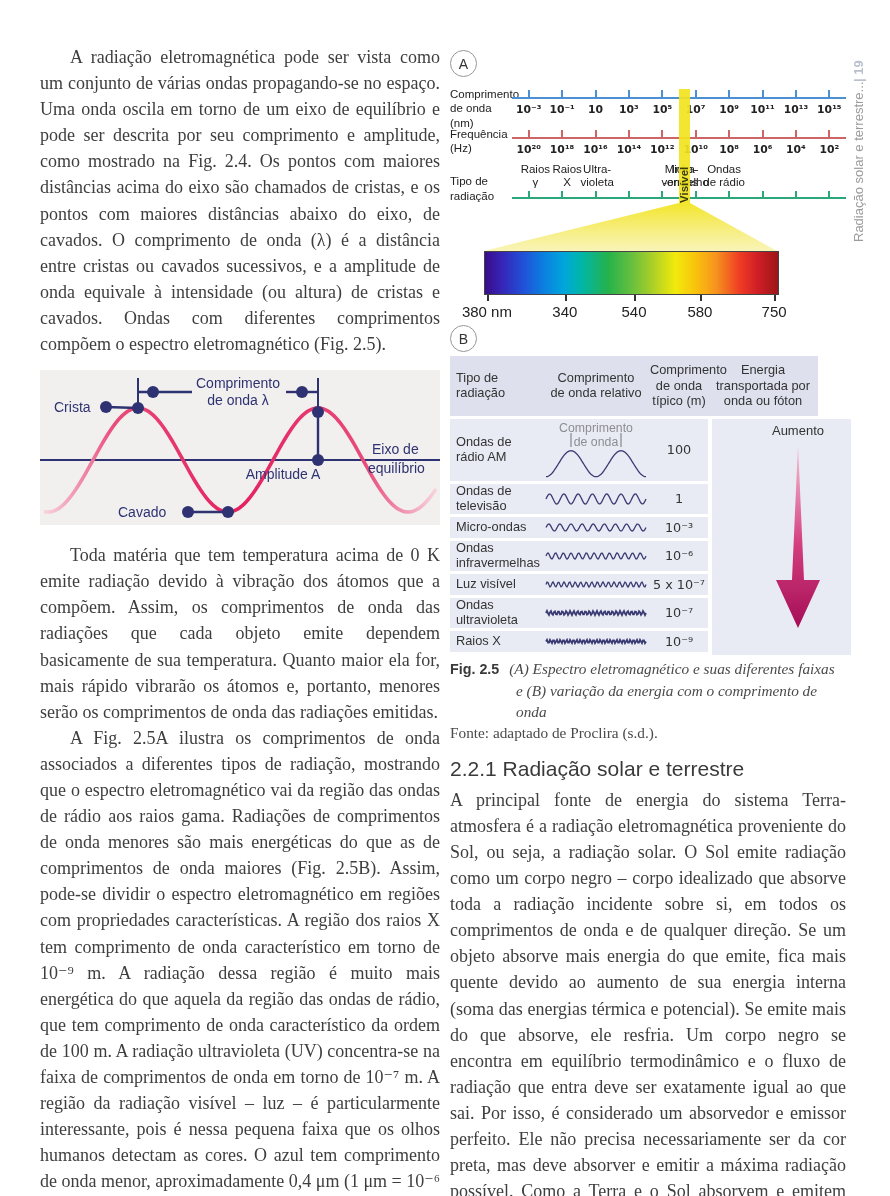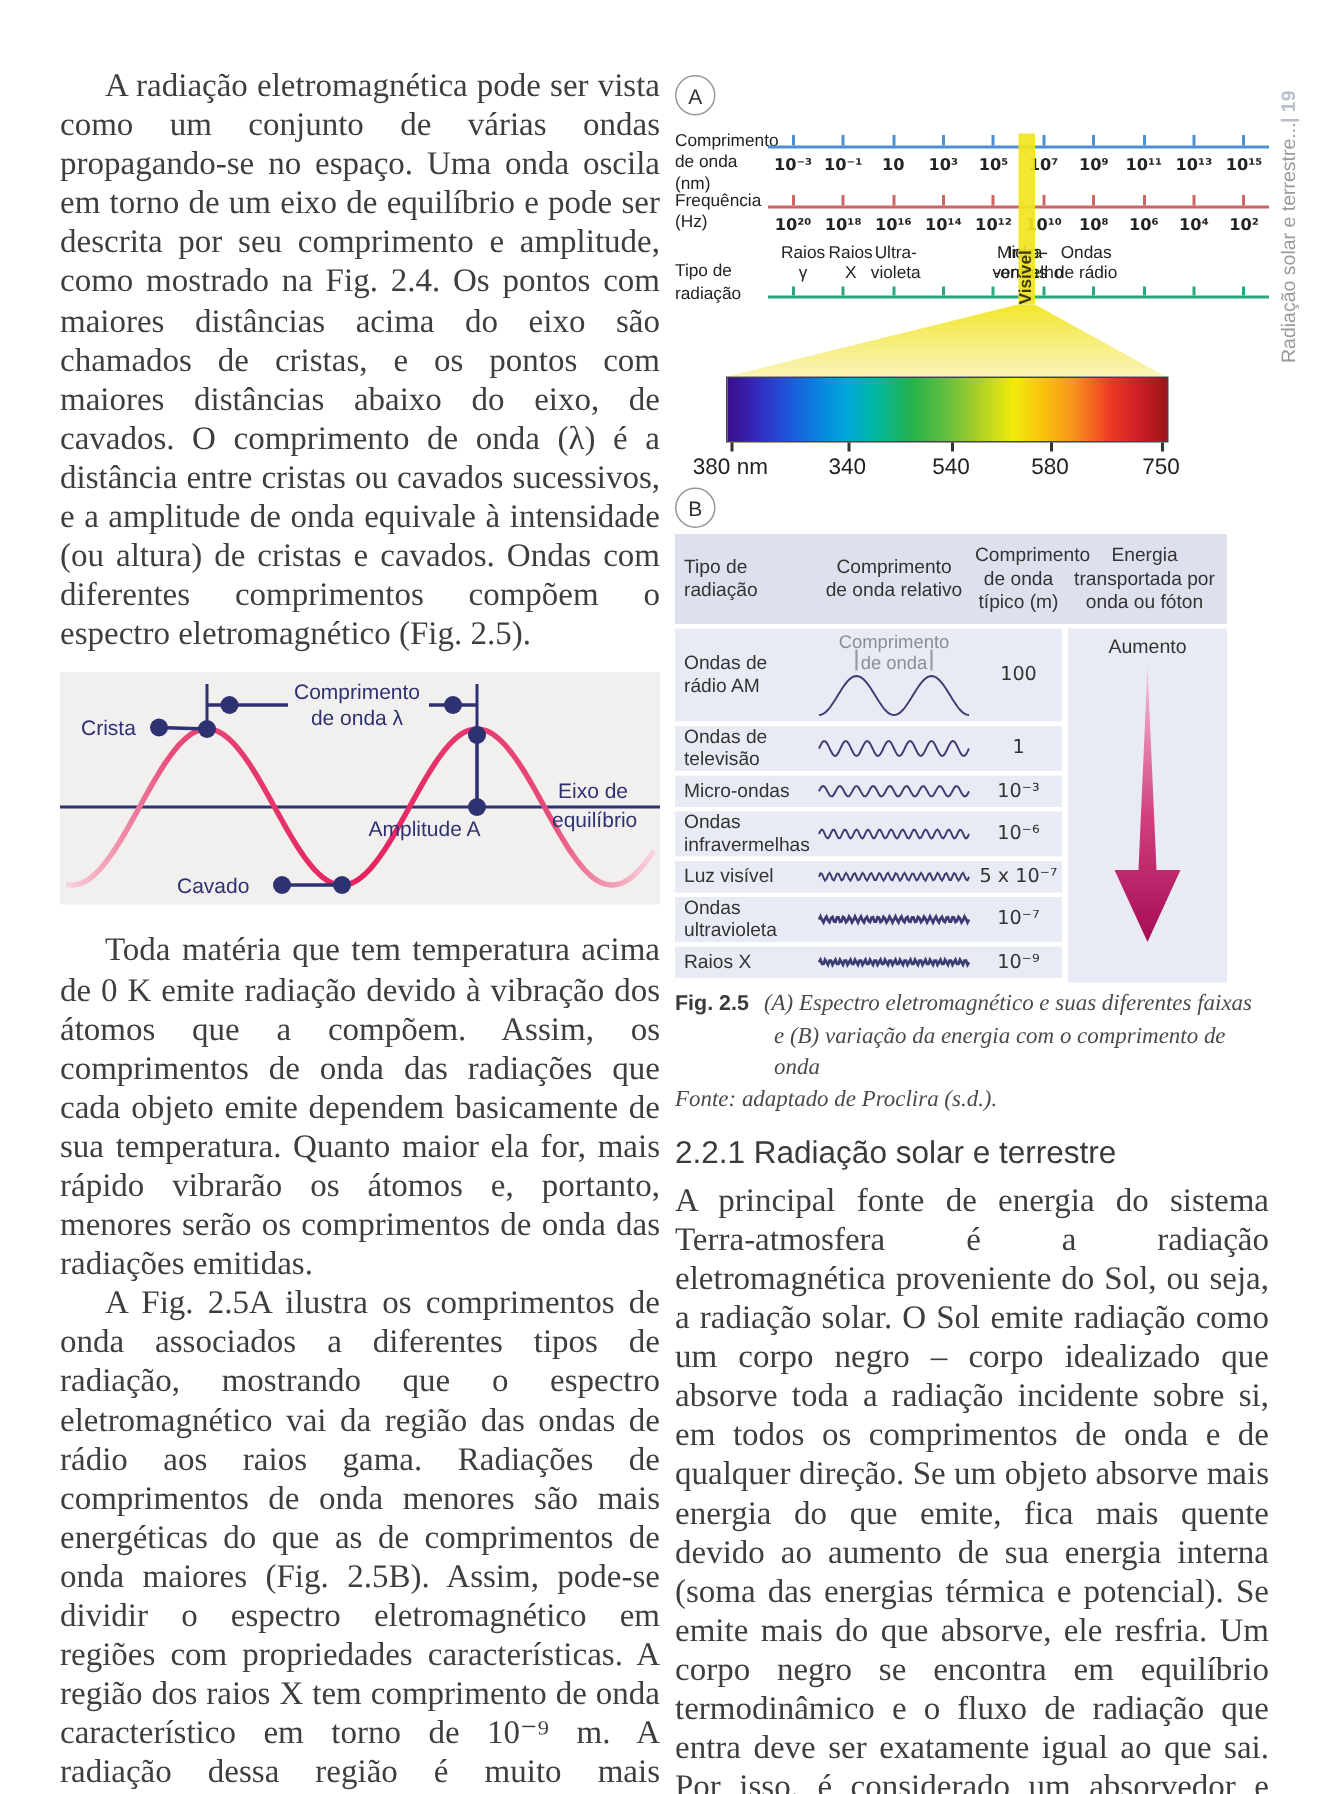--- a/index.html
+++ b/index.html
@@ -1,30 +1,30 @@
 <!DOCTYPE html>
 <html lang="pt"><head>
 <meta charset="utf-8">
 <style>
   html,body{margin:0;padding:0;background:#fff;}
   .page{position:relative;width:890px;height:1196px;background:#ffffff;overflow:hidden;
         font-family:"Liberation Serif","DejaVu Serif",serif;color:#3d3d3d;}
   
   .col-left{position:absolute;left:40px;top:44px;width:400px;}
   .col-right{position:absolute;left:450px;top:50px;width:396px;}
-  p.body{margin:0;font-size:22px;line-height:26.1px;text-align:justify;color:#3e3e3e;}
+  p.body{margin:0;font-size:18px;line-height:26.1px;text-align:justify;color:#3e3e3e;}
   p.body.indent{text-indent:30px;}
   
   .fig24-box{margin-top:13px;background:#f1f0ee;width:400px;height:155px;}
   .caption{margin-top:9px;font-size:15.3px;color:#4a4a4a;}
   .cap-tag{font-family:"Liberation Sans","DejaVu Sans",sans-serif;font-weight:bold;font-style:normal;
            font-size:14.3px;color:#3a3a3a;margin-right:10px;}
   .cap-text{font-style:italic;}
   .cap-line2{font-style:italic;margin-left:66px;line-height:21px;}
-  .cap-source{font-style:italic;line-height:21px;}
+  .cap-source{line-height:21px;}
   
   .badge{width:25px;height:25px;border:1.5px solid #979797;border-radius:50%;
          font-family:"Liberation Sans",sans-serif;font-size:14px;color:#333;
          display:flex;align-items:center;justify-content:center;background:#fff;}
   .figA{position:relative;height:234px;margin-top:6px;}
   .axis-row{position:absolute;left:0;width:396px;height:38px;}
   .axis-label{position:absolute;left:0;top:2px;width:60px;font-family:"Liberation Sans",sans-serif;
               font-size:11.5px;line-height:1.25;color:#222;white-space:pre-line;}
   .axis-area{position:absolute;left:62px;top:0;width:334px;height:38px;}
   .axis-line{position:absolute;left:0;right:0;top:12px;height:2px;}
@@ -63,21 +63,21 @@
   .tb-header .h1{text-align:left;padding-left:6px;}
   .tb-body{display:flex;margin-top:3px;}
   .tb-rows{width:258px;}
   .tb-row{display:grid;grid-template-columns:92px 108px 58px;background:#e9ebf4;
           margin-bottom:3px;align-items:center;position:relative;}
   .tb-name{font-size:12.8px;line-height:1.15;color:#333;padding-left:6px;white-space:pre-line;}
   .tb-val{font-size:12.8px;color:#333;text-align:center;font-family:"DejaVu Sans",sans-serif;}
   .tb-wave{display:flex;align-items:flex-end;justify-content:center;height:100%;position:relative;}
   .wave-note{position:absolute;top:2px;left:0;width:100%;text-align:center;color:#8d8d94;
              font-size:12.3px;line-height:1.15;white-space:pre-line;z-index:2;}
-  .arrow-panel{width:106px;margin-left:4px;background:#e9ebf4;position:relative;}
+  .arrow-panel{width:106px;margin-left:4px;background:#e9ebf4;position:relative;padding-left:33px;}
   .arrow-label{text-align:center;font-size:13px;color:#333;padding-top:4px;}
   
   .heading{font-family:"Liberation Sans",sans-serif;font-size:21px;font-weight:500;color:#3a3a3a;
            margin:14px 0 6px 0;}
   .margin-label{position:absolute;right:24px;top:26px;height:216px;writing-mode:vertical-rl;
                 transform:rotate(180deg);font-family:"Liberation Sans",sans-serif;font-size:13px;
                 color:#9b9b9b;display:flex;align-items:center;}
   .margin-label .pgnum{color:#b9c0cc;font-weight:bold;}
   .pre{white-space:pre-line;}
 </style>

